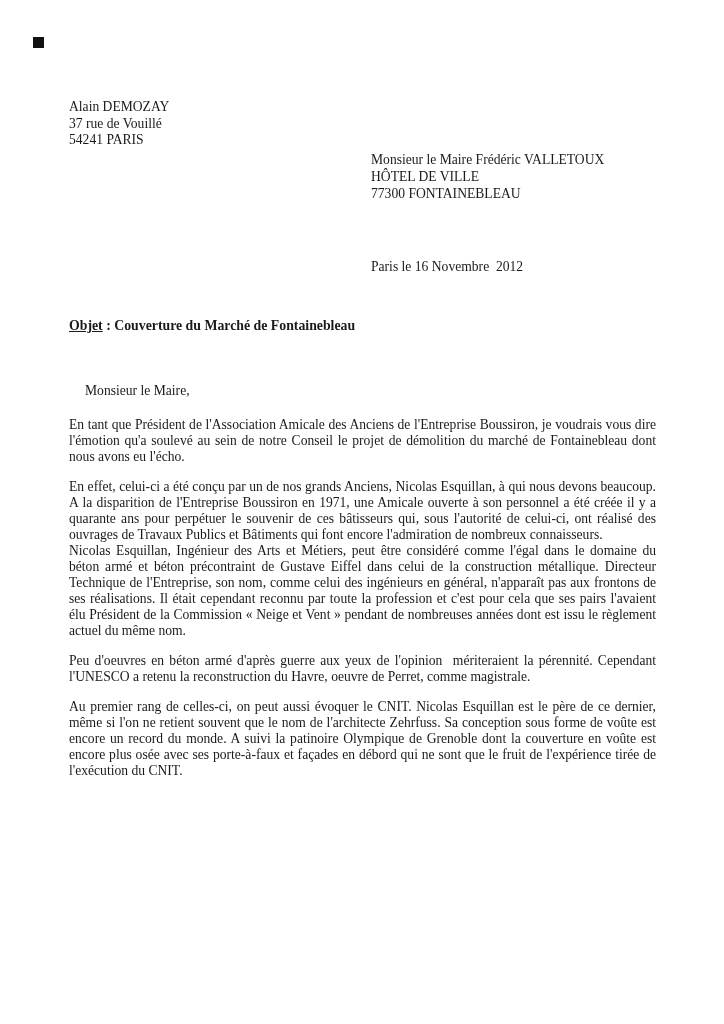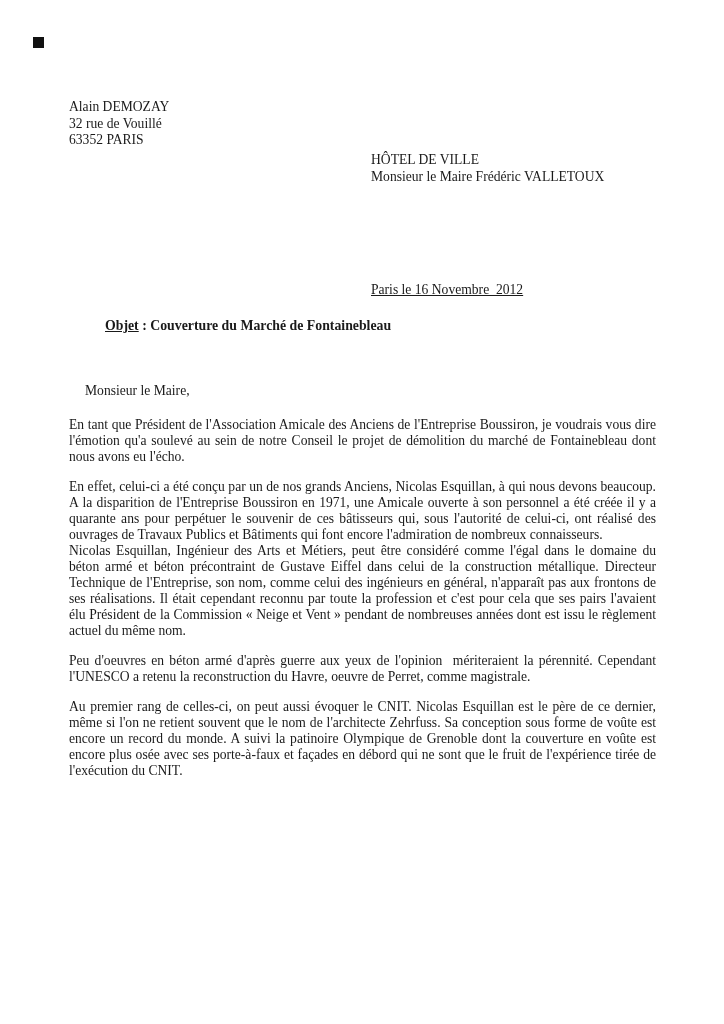--- a/index.html
+++ b/index.html
@@ -25,29 +25,28 @@
     background: #111111;
   }
   .block {
     position: absolute;
     font-size: 13.6px;
     line-height: 17px;
     white-space: nowrap;
   }
   .sender { left: 69px; top: 99px; line-height: 16.5px; }
   .recipient { left: 371px; top: 151px; }
-  .date-line { left: 371px; top: 281px; text-decoration: underline; }
+  .date-line { left: 371px; top: 258px; }
   .subject-line {
     position: absolute;
     left: 69px;
     top: 318px;
     font-size: 13.8px;
     font-weight: bold;
     white-space: nowrap;
-    margin-left: 36px;
   }
   .subject-label { text-decoration: underline; }
   .letter-body {
     position: absolute;
     left: 69px;
     top: 383px;
     width: 587px;
     font-size: 13.6px;
     line-height: 16px;
   }
@@ -63,27 +62,28 @@
 </style>
 </head>
 <body>
 
 <div class="page">
 
   <div class="page-mark"></div>
 
   <div class="block sender">
     <div>Alain DEMOZAY</div>
-    <div>32 rue de Vouillé</div>
-    <div>63352 PARIS</div>
+    <div>37 rue de Vouillé</div>
+    <div>54241 PARIS</div>
   </div>
 
   <div class="block recipient">
+    <div>Monsieur le Maire Frédéric VALLETOUX</div>
     <div>HÔTEL DE VILLE</div>
-    <div>Monsieur le Maire Frédéric VALLETOUX</div>
+    <div>77300 FONTAINEBLEAU</div>
   </div>
 
   <div class="block date-line">Paris le 16 Novembre&nbsp; 2012</div>
 
   <div class="subject-line"><span class="subject-label">Objet</span><span> : </span><span>Couverture du Marché de Fontainebleau</span></div>
 
   <div class="letter-body">
     <p class="salutation">Monsieur le Maire,</p>
     <p class="para">En tant que Président de l'Association Amicale des Anciens de l'Entreprise Boussiron, je voudrais vous dire l'émotion qu'a soulevé au sein de notre Conseil le projet de démolition du marché de Fontainebleau dont nous avons eu l'écho.</p>
     <p class="para">En effet, celui-ci a été conçu par un de nos grands Anciens, Nicolas Esquillan, à qui nous devons beaucoup. A la disparition de l'Entreprise Boussiron en 1971, une Amicale ouverte à son personnel a été créée il y a quarante ans pour perpétuer le souvenir de ces bâtisseurs qui, sous l'autorité de celui-ci, ont réalisé des ouvrages de Travaux Publics et Bâtiments qui font encore l'admiration de nombreux connaisseurs.</p>

